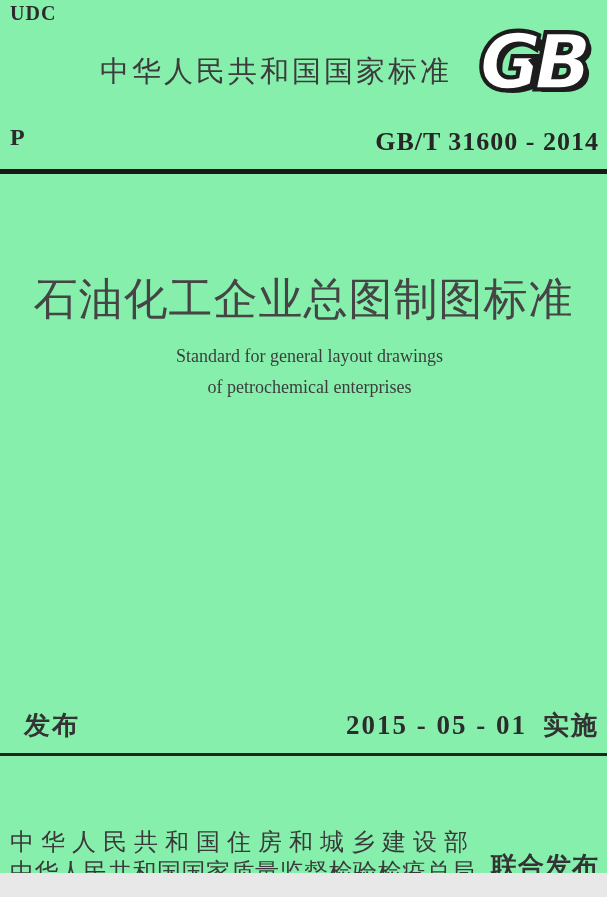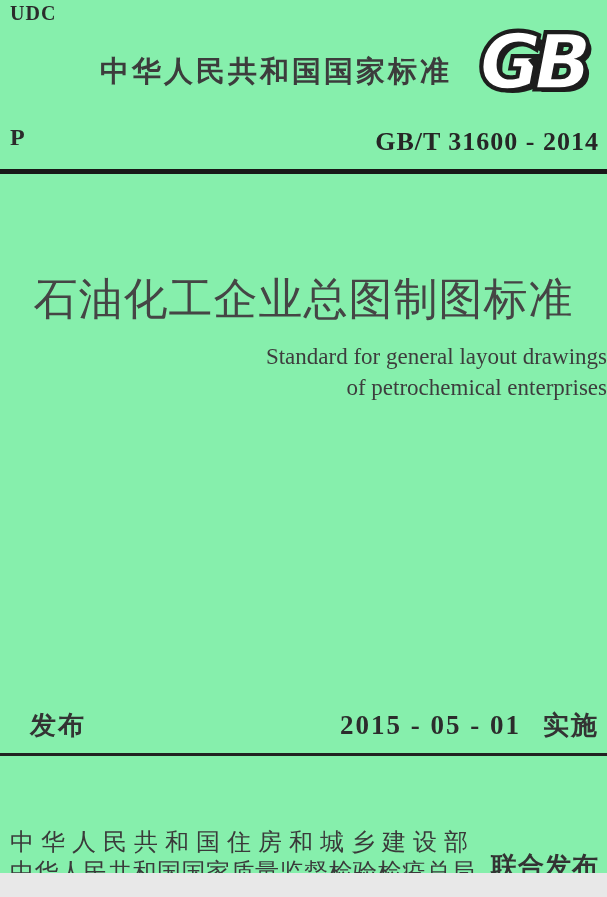--- a/index.html
+++ b/index.html
@@ -22,21 +22,21 @@
     letter-spacing: 1px;
     color: #2b2b2b;
   }
 
   .header-title {
     position: absolute;
     left: 0; top: 52px;
     width: 552px;
     text-align: center;
     font-family: "Liberation Sans", sans-serif;
-    font-weight: 700;
+    font-weight: 400;
     font-size: 29px;
     letter-spacing: 3px;
     color: #3c3c3c;
   }
 
   .gb-logo {
     position: absolute;
     right: 13px; top: 24px;
     width: 118px; height: 80px;
   }
@@ -73,43 +73,43 @@
     font-size: 44px;
     letter-spacing: 1px;
     color: #454545;
     white-space: nowrap;
   }
 
   .title-en {
     position: absolute;
     left: 0; top: 341px;
     width: 100%;
-    text-align: right;
+    text-align: center;
     font-family: "Liberation Serif", serif;
-    font-size: 23px;
+    font-size: 18px;
     line-height: 31px;
     color: #3d3d3d;
     padding-left: 12px;
   }
 
   .dates-row {
     position: absolute;
     left: 8px; right: 8px; top: 708px;
     display: flex;
     justify-content: space-between;
     align-items: baseline;
   }
   .date-group { display: flex; align-items: baseline; white-space: nowrap; }
   .date-value {
     font: bold 27px "Liberation Serif", serif;
     letter-spacing: 2px;
     color: #2c2c2c;
   }
   .date-label {
-    margin-left: 22px;
+    margin-left: 16px;
     font-family: "Liberation Sans", sans-serif;
     font-weight: 600;
     font-size: 26px;
     letter-spacing: 2px;
     color: #333;
   }
 
   .rule-bottom {
     position: absolute;
     left: 0; right: 0; top: 753px;

